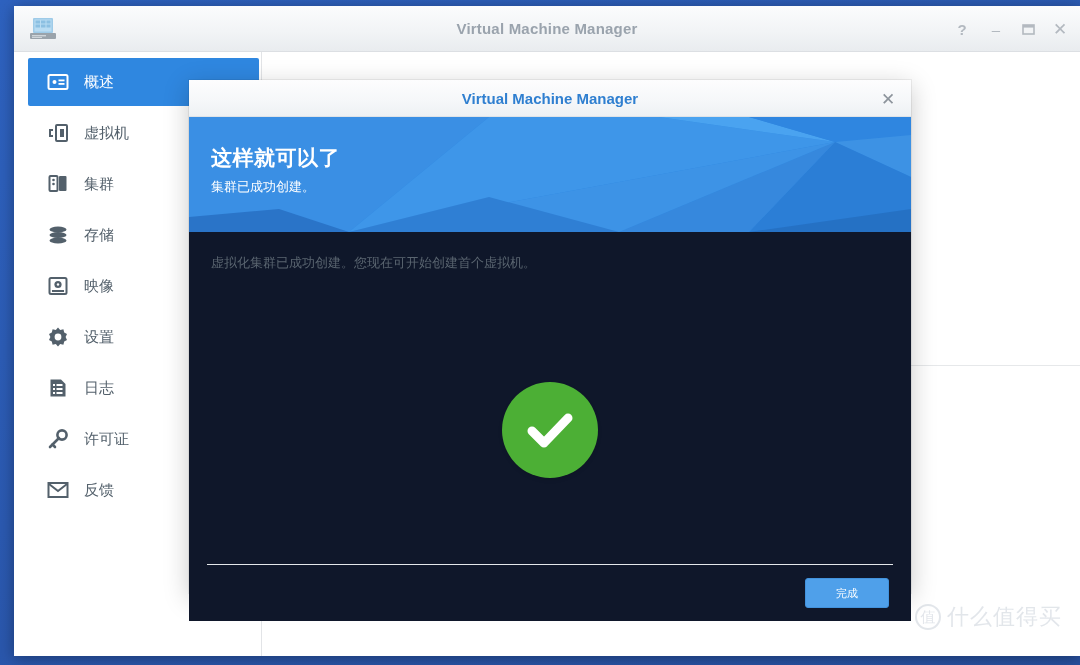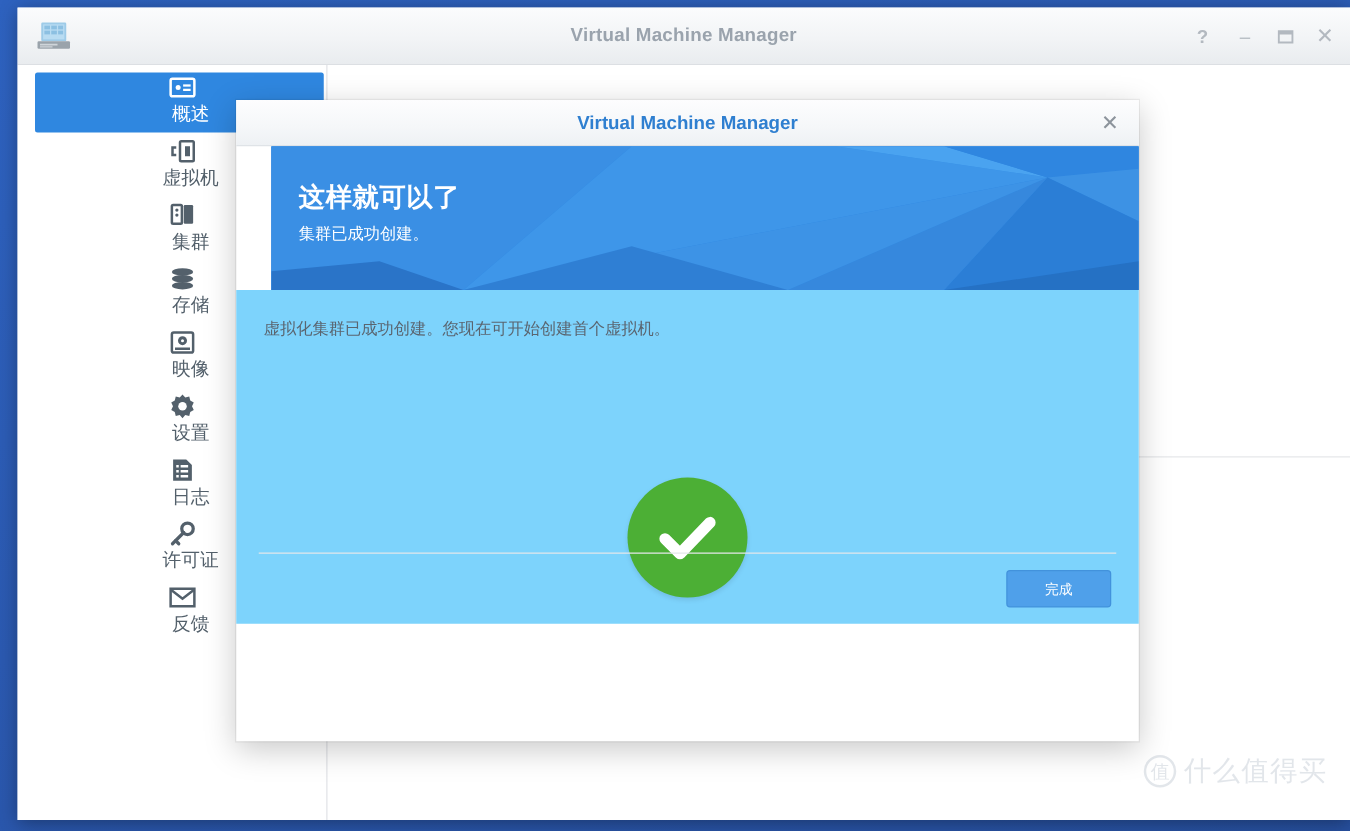--- a/index.html
+++ b/index.html
@@ -68,21 +68,20 @@
   }
   .nav-item {
     position: relative;
     display: flex; align-items: center;
     height: 48px;
     margin: 0 2px 3px 14px;
     padding-left: 18px;
     border-radius: 2px;
     cursor: pointer;
     color: #53606b;
-    flex-direction: column;
   }
   .nav-item.active { background: #2f87e0; color: #ffffff; }
   .nav-ico {
     width: 24px; height: 24px;
     flex: 0 0 24px;
     display: flex; align-items: center; justify-content: center;
     margin-right: 14px;
   }
   .nav-ico svg { display:block; }
   .nav-label { font-size: 15px; white-space: nowrap; }
@@ -143,36 +142,35 @@
     display: flex; align-items: center; justify-content: center;
     color: #8d949c; font-size: 17px; cursor: pointer;
   }
 
   
   #banner {
     position: relative;
     height: 115px;
     background: #2f87e0;
     overflow: hidden;
-    margin-left: 28px;
   }
   #banner svg { position: absolute; inset: 0; width: 100%; height: 100%; }
   #banner-text {
     position: absolute;
     left: 22px; top: 27px;
     z-index: 2; color: #ffffff;
   }
   #banner-head { font-size: 21px; font-weight: bold; letter-spacing: .5px; }
   #banner-sub  { font-size: 13px; margin-top: 6px; }
 
   
   #dlg-body {
     position: relative;
-    height: 267px;
-    background: #7dd3fc;
+    height: 389px;
+    background: #0f172a;
     padding-left: 35px;
   }
   #body-desc {
     position: absolute;
     left: 22px; top: 22px;
     font-size: 13px; color: #5a6570;
   }
   #check-wrap {
     position: absolute;
     left: 0; right: 0; top: 150px;

